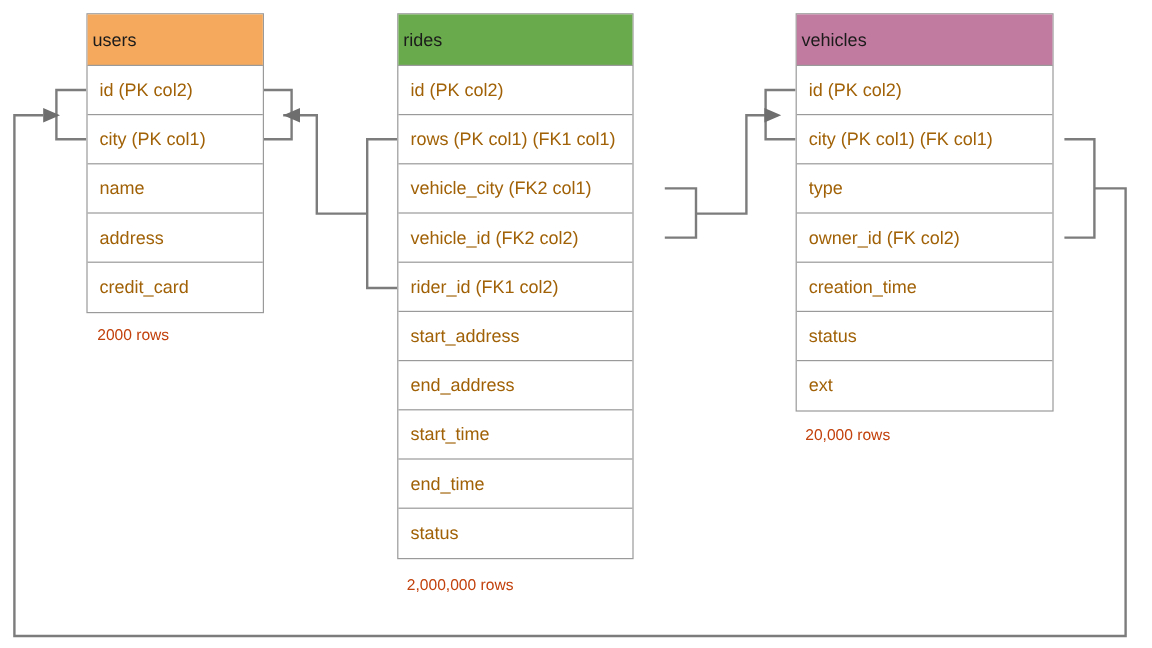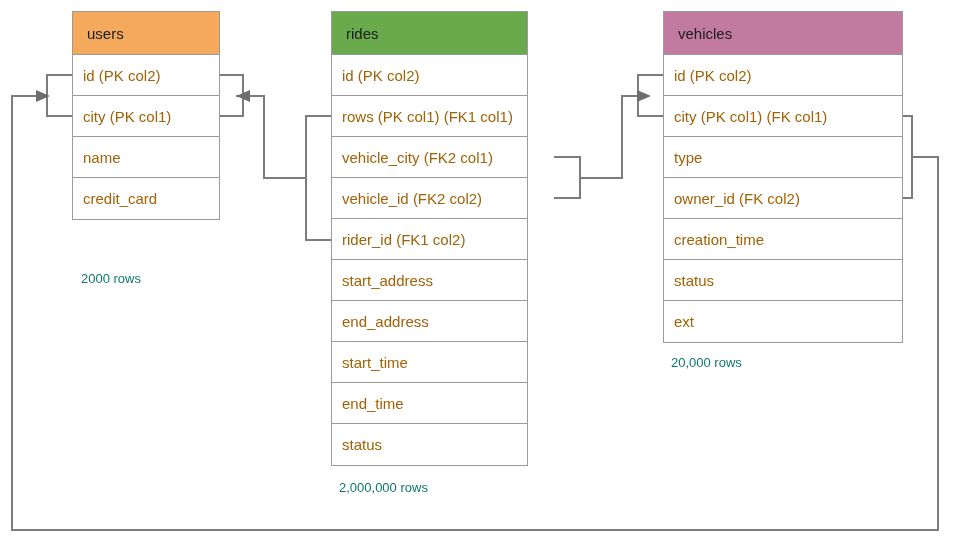--- a/index.html
+++ b/index.html
@@ -19,21 +19,21 @@
   .table {
     position: absolute;
     box-sizing: border-box;
     border: 1px solid #9a9a9a;
     background: #ffffff;
   }
   .thead {
     box-sizing: border-box;
     height: 43px;
     line-height: 43px;
-    padding: 0 14px;
+    padding: 0 4px;
     font-size: 15px;
     color: #1b1b1b;
     border-bottom: 1px solid #9a9a9a;
     white-space: nowrap;
     overflow: hidden;
   }
   .trow {
     box-sizing: border-box;
     height: 41px;
     line-height: 41px;
@@ -41,21 +41,21 @@
     font-size: 15px;
     color: #a16207;
     border-bottom: 1px solid #9a9a9a;
     white-space: nowrap;
     overflow: hidden;
   }
   .trow.last { border-bottom: none; }
   .rowcount {
     position: absolute;
     font-size: 13px;
-    color: #0f766e;
+    color: #c2410c;
     white-space: nowrap;
   }
   
   #links {
     position: absolute;
     left: 0;
     top: 0;
     width: 960px;
     height: 540px;
   }
@@ -105,40 +105,41 @@
 
       <polygon points="50,96 36,90 36,102"></polygon>
     </g>
   </svg>
 
   <div class="table" style="left:72px; top:11px; width:148px;">
     <div class="thead" style="background:#f4a95d;">users</div>
     <div class="trow">id (PK col2)</div>
     <div class="trow">city (PK col1)</div>
     <div class="trow">name</div>
+    <div class="trow">address</div>
     <div class="trow last">credit_card</div>
   </div>
   <div class="rowcount" style="left:81px; top:271px;">2000 rows</div>
 
   <div class="table" style="left:331px; top:11px; width:197px;">
     <div class="thead" style="background:#69ab4c;">rides</div>
     <div class="trow">id (PK col2)</div>
     <div class="trow">rows (PK col1) (FK1 col1)</div>
     <div class="trow">vehicle_city (FK2 col1)</div>
     <div class="trow">vehicle_id (FK2 col2)</div>
     <div class="trow">rider_id (FK1 col2)</div>
     <div class="trow">start_address</div>
     <div class="trow">end_address</div>
     <div class="trow">start_time</div>
     <div class="trow">end_time</div>
     <div class="trow last">status</div>
   </div>
   <div class="rowcount" style="left:339px; top:480px;">2,000,000 rows</div>
 
-  <div class="table" style="left:663px; top:11px; width:240px;">
+  <div class="table" style="left:663px; top:11px; width:215px;">
     <div class="thead" style="background:#c27ba0;">vehicles</div>
     <div class="trow">id (PK col2)</div>
     <div class="trow">city (PK col1) (FK col1)</div>
     <div class="trow">type</div>
     <div class="trow">owner_id (FK col2)</div>
     <div class="trow">creation_time</div>
     <div class="trow">status</div>
     <div class="trow last">ext</div>
   </div>
   <div class="rowcount" style="left:671px; top:355px;">20,000 rows</div>

